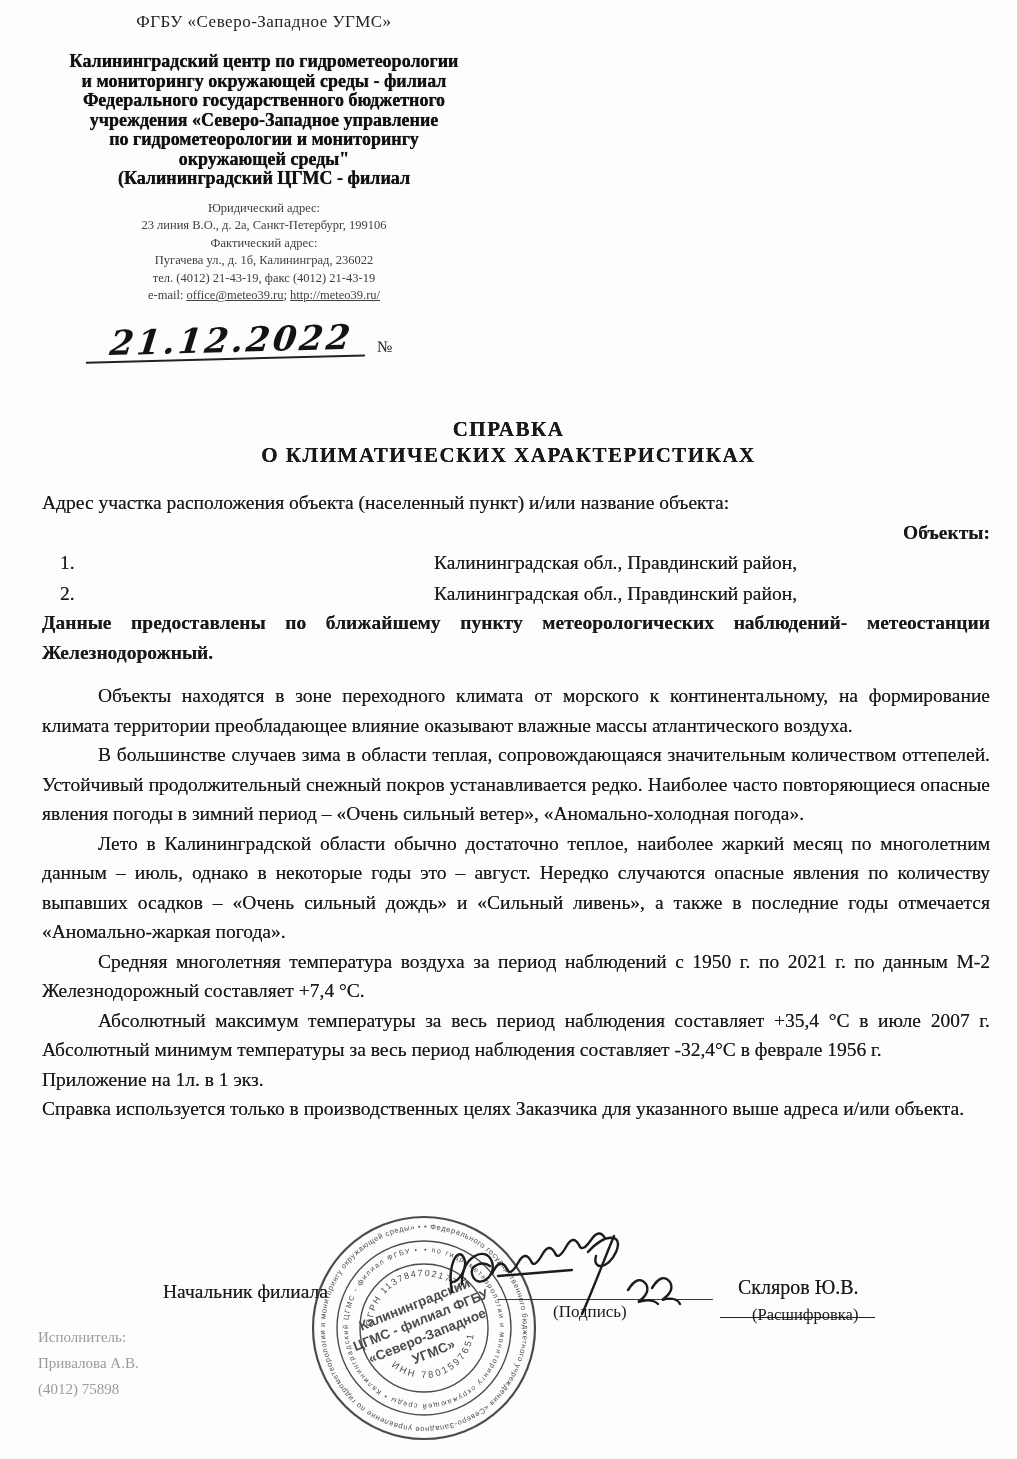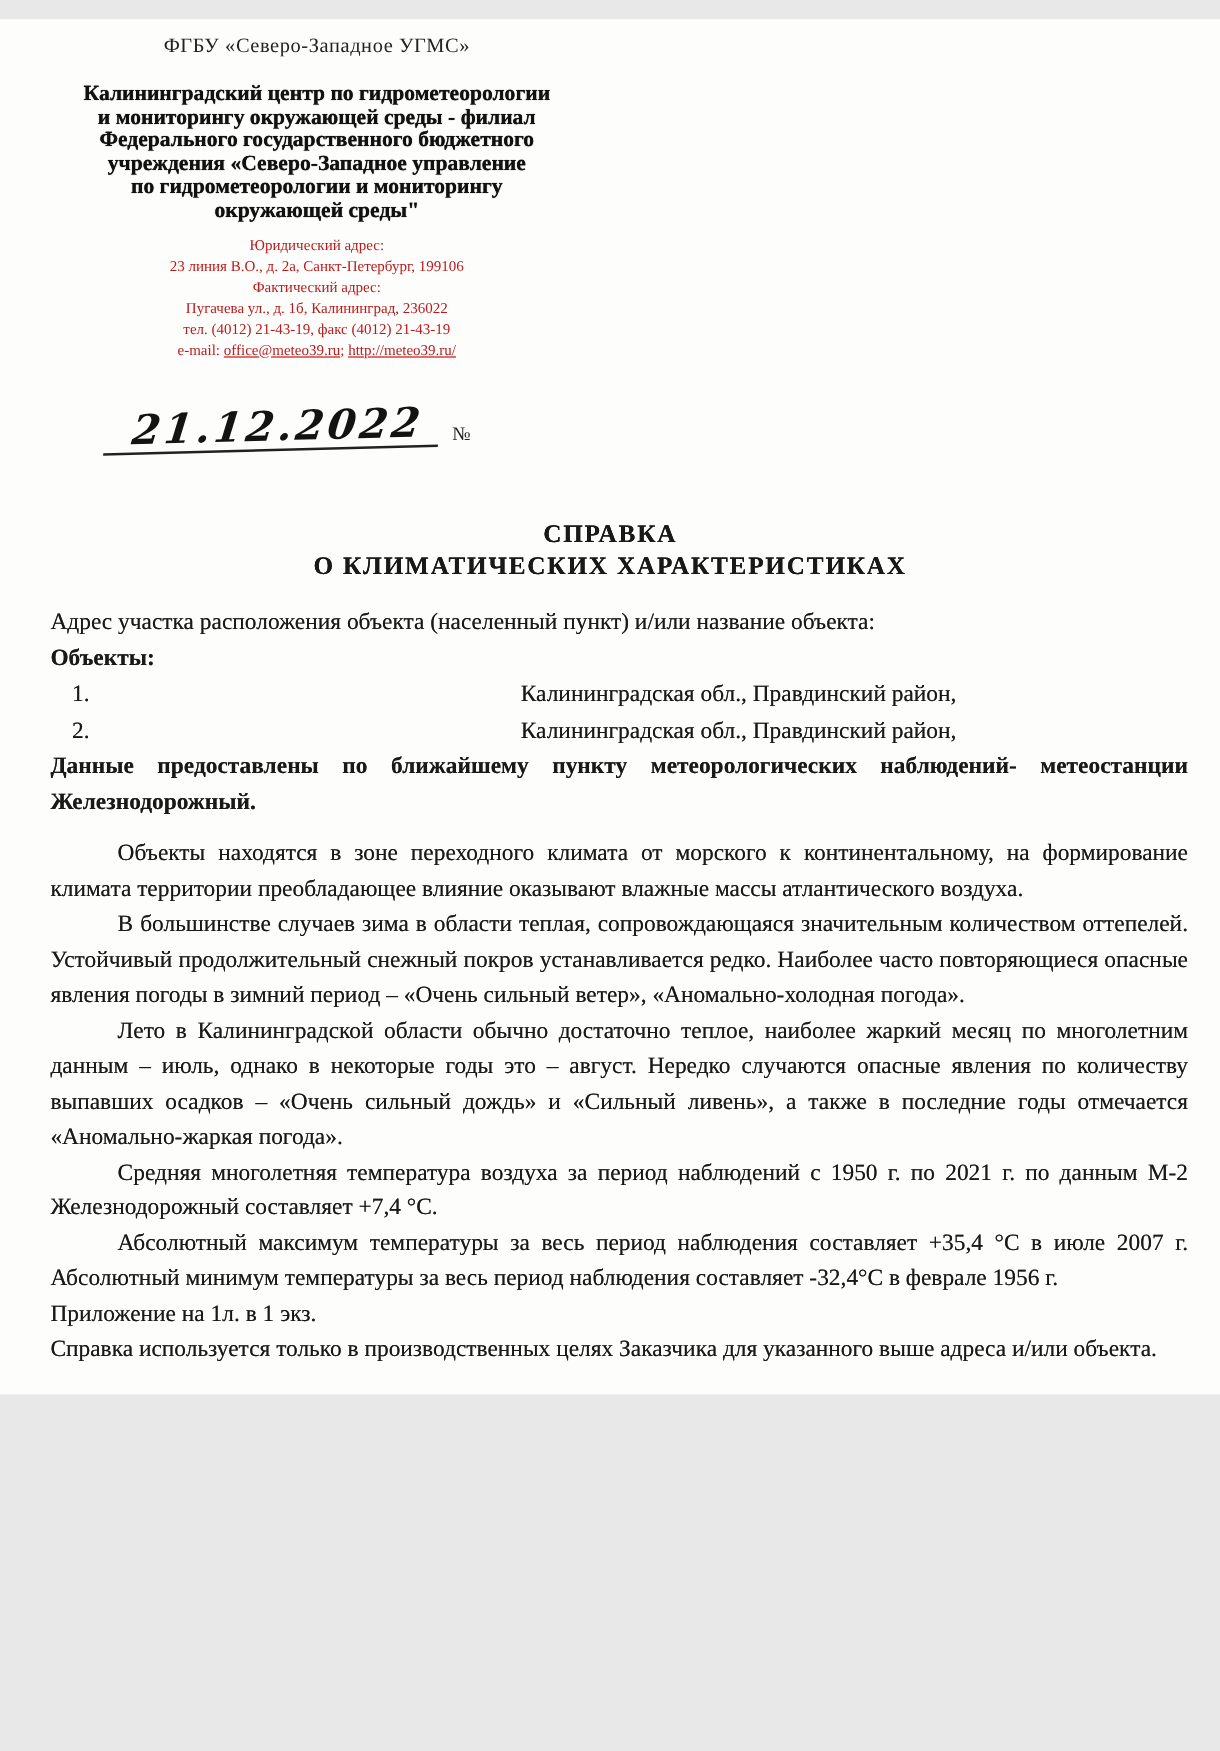--- a/index.html
+++ b/index.html
@@ -1,33 +1,33 @@
 <!DOCTYPE html>
 <html><head>
 <meta charset="utf-8">
 <style>
   html,body{margin:0;padding:0;background:#e8e8e8;}
   .page{
-    position:relative;width:1017px;height:1146px;margin:16px auto;
+    position:relative;width:1017px;height:1459px;margin:0 auto;
     background:#fdfdfc;overflow:hidden;color:#191919;
     font-family:"Liberation Serif","DejaVu Serif",serif;
     text-decoration:underline;
   }
   .page *{box-sizing:border-box;}
   
   .letterhead{
     position:absolute;left:62px;top:12px;width:404px;text-align:center;
     filter:blur(.3px);
   }
   .org-short{font-size:17px;letter-spacing:.5px;margin-bottom:20px;color:#222;}
   .org-name div{
     font-size:18px;font-weight:bold;line-height:19.5px;color:#111;
     text-shadow:0 0 .7px #000;
   }
-  .addr{margin-top:11px;font-size:12.5px;line-height:17.5px;color:#b91c1c;}
+  .addr{margin-top:11px;font-size:12.5px;line-height:17.5px;color:#404040;}
   .addr .u{text-decoration:underline;}
   
   .date-row{position:absolute;left:88px;top:322px;white-space:nowrap;}
   .hw{
     display:inline-block;font-family:"DejaVu Serif",serif;font-style:italic;
     font-weight:bold;font-size:34px;letter-spacing:3px;color:#131313;
     transform:rotate(-1.5deg) skewX(-8deg);border-bottom:2px solid #222;
     padding:0 14px 0 22px;line-height:36px;
   }
   .no-sign{font-size:16px;margin-left:6px;color:#222;}
@@ -39,21 +39,21 @@
     font-weight:bold;font-size:21px;line-height:26px;letter-spacing:1.5px;
     text-shadow:0 0 .5px #000;
   }
   
   .content{
     position:absolute;left:42px;top:488px;width:948px;
     font-size:19.5px;line-height:29.5px;
     text-shadow:0 0 .4px rgba(0,0,0,.65);
   }
   .content p{margin:0;}
-  .objects-label{font-weight:bold;text-align:left;margin-top:1px;}
+  .objects-label{font-weight:bold;text-align:right;margin-top:1px;}
   .object-row{position:relative;margin-top:1px;}
   .object-row .num{position:absolute;left:18px;}
   .object-row .obj-text{margin-left:392px;display:inline-block;}
   .bold-note{font-weight:bold;text-align:justify;word-spacing:7px;margin-top:2px;}
   .para{text-align:justify;text-indent:56px;}
   .para.first{margin-top:14px;}
   .attachment{margin-top:37px;}
   .usage{margin-top:27px;text-align:justify;}
   
   .sig-title{position:absolute;left:163px;top:1281px;font-size:19.5px;text-shadow:0 0 .4px rgba(0,0,0,.6);}
@@ -83,20 +83,21 @@
 
   <header class="letterhead">
     <div class="org-short">ФГБУ «Северо-Западное УГМС»</div>
     <div class="org-name">
       <div>Калининградский центр по гидрометеорологии</div>
       <div>и мониторингу окружающей среды - филиал</div>
       <div>Федерального государственного бюджетного</div>
       <div>учреждения «Северо-Западное управление</div>
       <div>по гидрометеорологии и мониторингу</div>
       <div>окружающей среды"</div>
+      <div>(Калининградский ЦГМС - филиал</div>
     </div>
     <div class="addr">
       <div>Юридический адрес:</div>
       <div>23 линия В.О., д. 2а, Санкт-Петербург, 199106</div>
       <div>Фактический адрес:</div>
       <div>Пугачева ул., д. 1б, Калининград, 236022</div>
       <div>тел. (4012) 21-43-19, факс (4012) 21-43-19</div>
       <div>
         <span>e-mail:</span>
         <span class="u">office@meteo39.ru</span><span>;</span>

